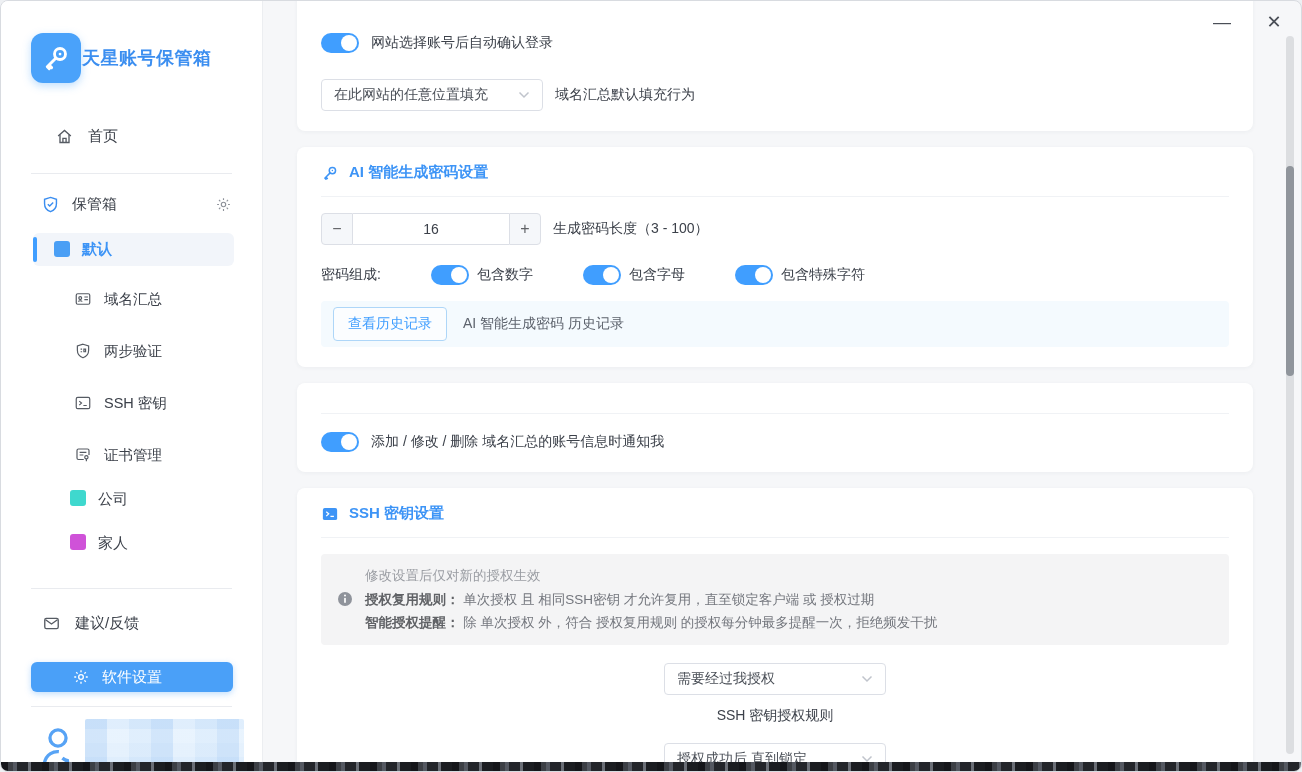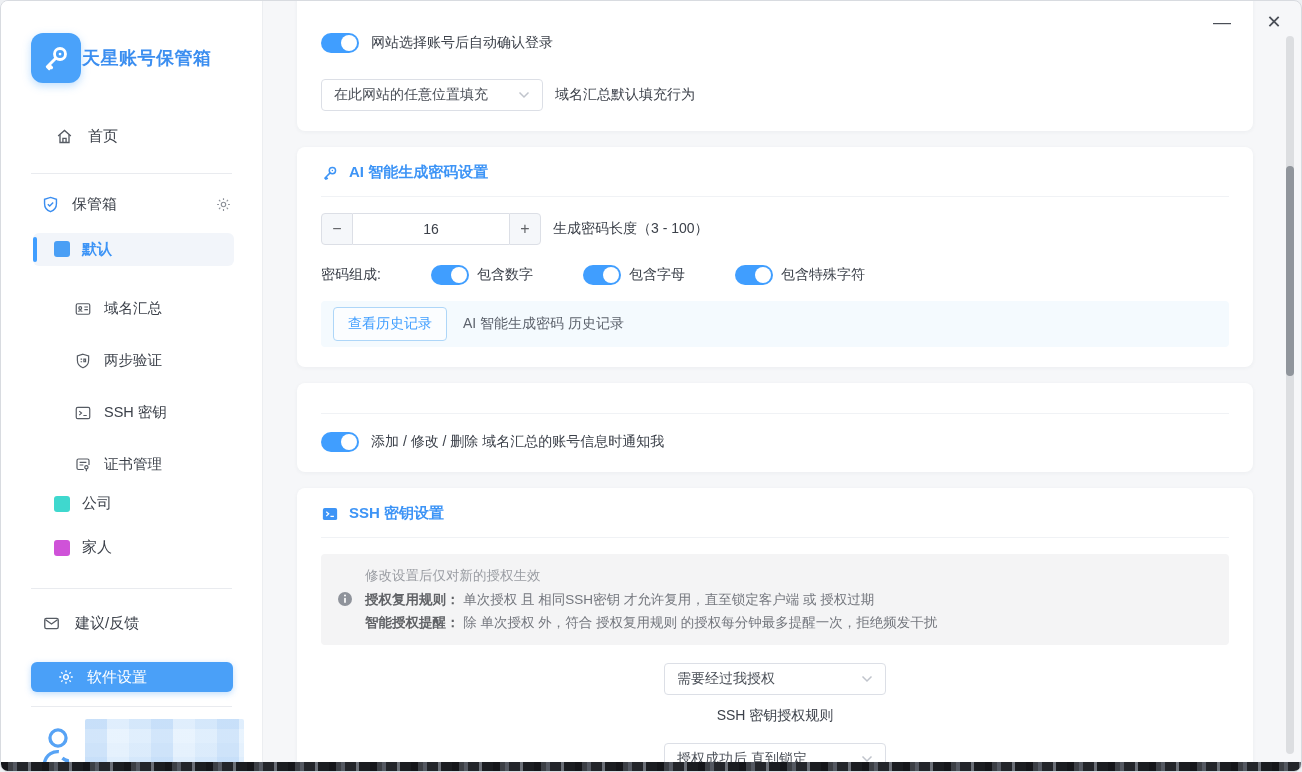--- a/index.html
+++ b/index.html
@@ -37,28 +37,28 @@
   .section-row .grow { flex:1; }
   .vault-active {
     position:relative; margin:16px 28px 0 32px; height:40px; border-radius:6px;
     background:#f2f5fa; display:flex; align-items:center; gap:12px; padding-left:21px;
     cursor:pointer;
   }
   .vault-active::before { content:""; position:absolute; left:0; top:4px; bottom:4px; width:4px;
     border-radius:3px; background:#409eff; }
   .swatch { width:16px; height:16px; border-radius:3px; }
   .vault-active .vault-label { font-size:15px; font-weight:bold; color:#3d94f6; }
-  .child-item { display:flex; align-items:flex-end; gap:12px; height:34px; padding-left:73px;
+  .child-item { display:flex; align-items:flex-start; gap:12px; height:34px; padding-left:73px;
                 font-size:14.5px; color:#3c414a; margin-top:24px; cursor:pointer; }
-  .vault-item { display:flex; align-items:center; gap:12px; height:34px; padding-left:53px;
+  .vault-item { display:flex; align-items:flex-start; gap:12px; height:34px; padding-left:69px;
                 font-size:15px; color:#3c414a; margin-top:16px; cursor:pointer; }
   .nav-feedback { margin-top:8px; padding-left:41px; }
   .settings-btn {
     margin:20px 29px 0 30px; height:36px; border-radius:6px; background:#4aa0f8;
-    display:flex; align-items:center; gap:12px; padding-left:26px; cursor:pointer;
+    display:flex; align-items:center; gap:12px; padding-left:41px; cursor:pointer;
     color:#fff; font-size:15px; box-shadow:0 2px 6px rgba(74,160,248,.35);
   }
   .user-row { display:flex; align-items:center; gap:6px; margin:12px 18px 0 36px; }
   .user-blur {
     flex:1; height:52px; border-radius:2px;
     background:
       repeating-linear-gradient(90deg, rgba(183,214,247,.55) 0 22px, rgba(226,240,253,.6) 22px 44px, rgba(205,228,250,.5) 44px 66px),
       repeating-linear-gradient(0deg, #dcebfc 0 14px, #eaf3fd 14px 28px, #f3f9ff 28px 42px);
   }
   

